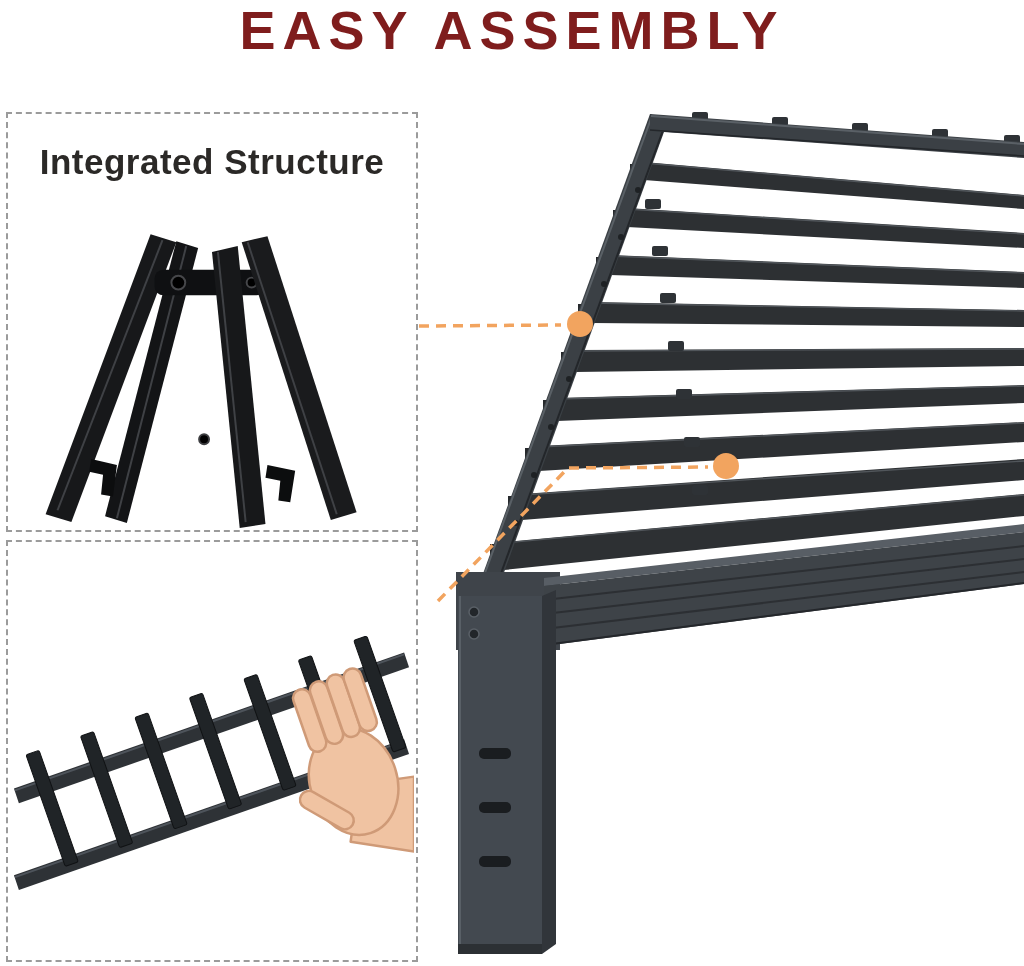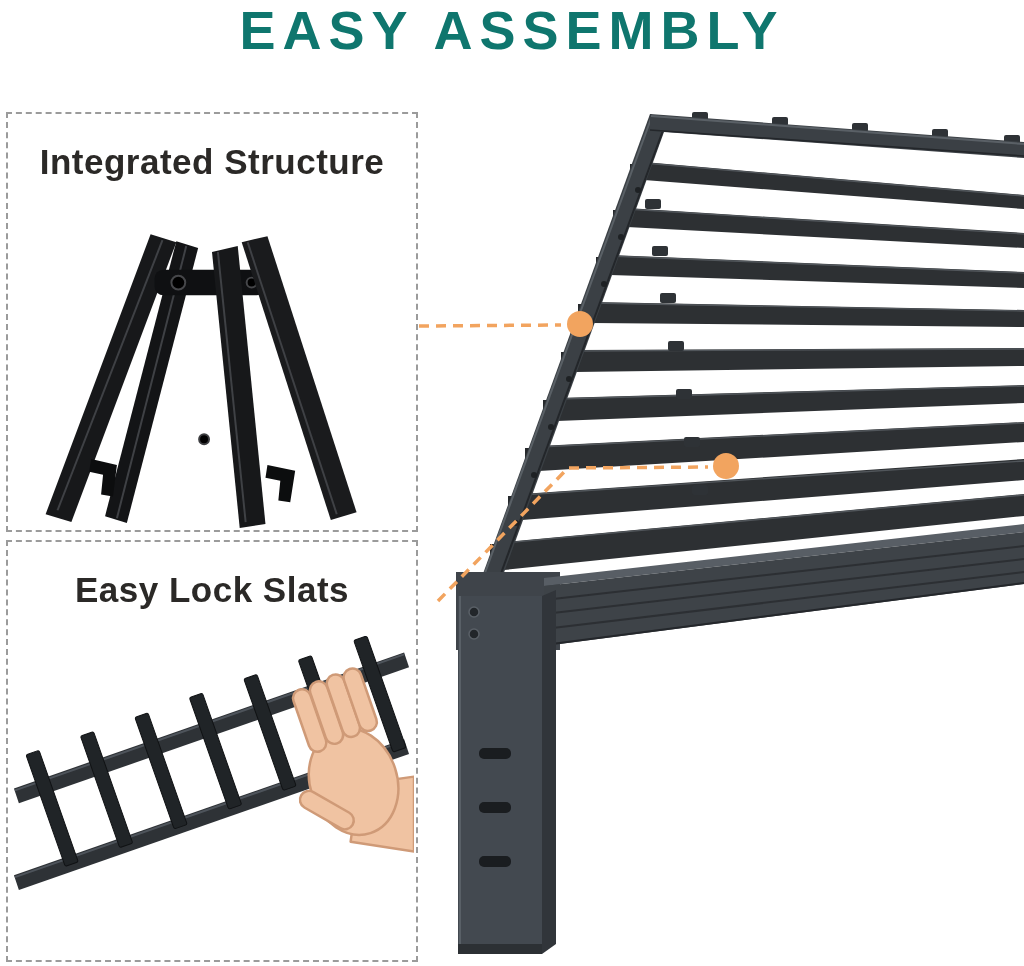--- a/index.html
+++ b/index.html
@@ -1,19 +1,19 @@
 <!DOCTYPE html>
 <html><head>
 <meta charset="utf-8">
 <style>
   html,body{margin:0;padding:0;background:#fff;}
   .stage{position:relative;width:1024px;height:966px;background:#fff;overflow:hidden;
          font-family:"Liberation Sans",sans-serif;}
   .page-title{position:absolute;top:0px;left:0;width:100%;text-align:center;
-              font-size:54px;font-weight:800;letter-spacing:7px;color:#0f766e;
+              font-size:54px;font-weight:800;letter-spacing:7px;color:#7f1d1d;
               margin:0;line-height:60px;}
   .panel{position:absolute;left:6px;width:412px;border:2px dashed #9b9b9b;
          background:#fff;box-sizing:border-box;}
   .panel-1{top:112px;height:420px;}
   .panel-2{top:540px;height:422px;}
   .panel-label{position:absolute;top:28px;left:0;width:100%;text-align:center;
                font-size:35px;font-weight:700;color:#2b2927;letter-spacing:0.5px;}
   .panel svg{position:absolute;left:0;top:0;}
   .overlay-svg{position:absolute;left:0;top:0;pointer-events:none;}
 </style>
@@ -42,21 +42,20 @@
       <line x1="212" y1="140" x2="240" y2="414" stroke="#3f4145" stroke-width="2"></line>
       <line x1="242" y1="130" x2="332" y2="406" stroke="#3f4145" stroke-width="2"></line>
 
       <path d="M84,350 l26,6 l-4,32 l-12,-2 l2,-20 l-14,-3 z" fill="#0c0d0e"></path>
       <path d="M262,356 l28,6 l-5,32 l-12,-2 l2,-20 l-15,-3 z" fill="#0c0d0e"></path>
       <circle cx="198" cy="330" r="5" fill="#000" stroke="#3c3d40" stroke-width="2"></circle>
     </svg>
   </div>
 
   <div class="panel panel-2">
-    <div class="panel-label">Easy Lock Slats</div>
     <svg width="406" height="416" viewBox="0 0 410 422" preserveAspectRatio="none">
 
       <polygon points="6,250 400,112 405,127 11,265" fill="#2e3236"></polygon>
       <polygon points="6,338 400,200 405,215 11,353" fill="#2e3236"></polygon>
       <line x1="7" y1="252" x2="400" y2="114" stroke="#4e545b" stroke-width="2"></line>
       <line x1="7" y1="340" x2="400" y2="202" stroke="#4e545b" stroke-width="2"></line>
 
       <g fill="#202427" stroke="#101214" stroke-width="1">
         <g transform="translate(34,240) rotate(70.7)">
             <rect x="-28" y="-7" width="120" height="14" rx="2"></rect>

